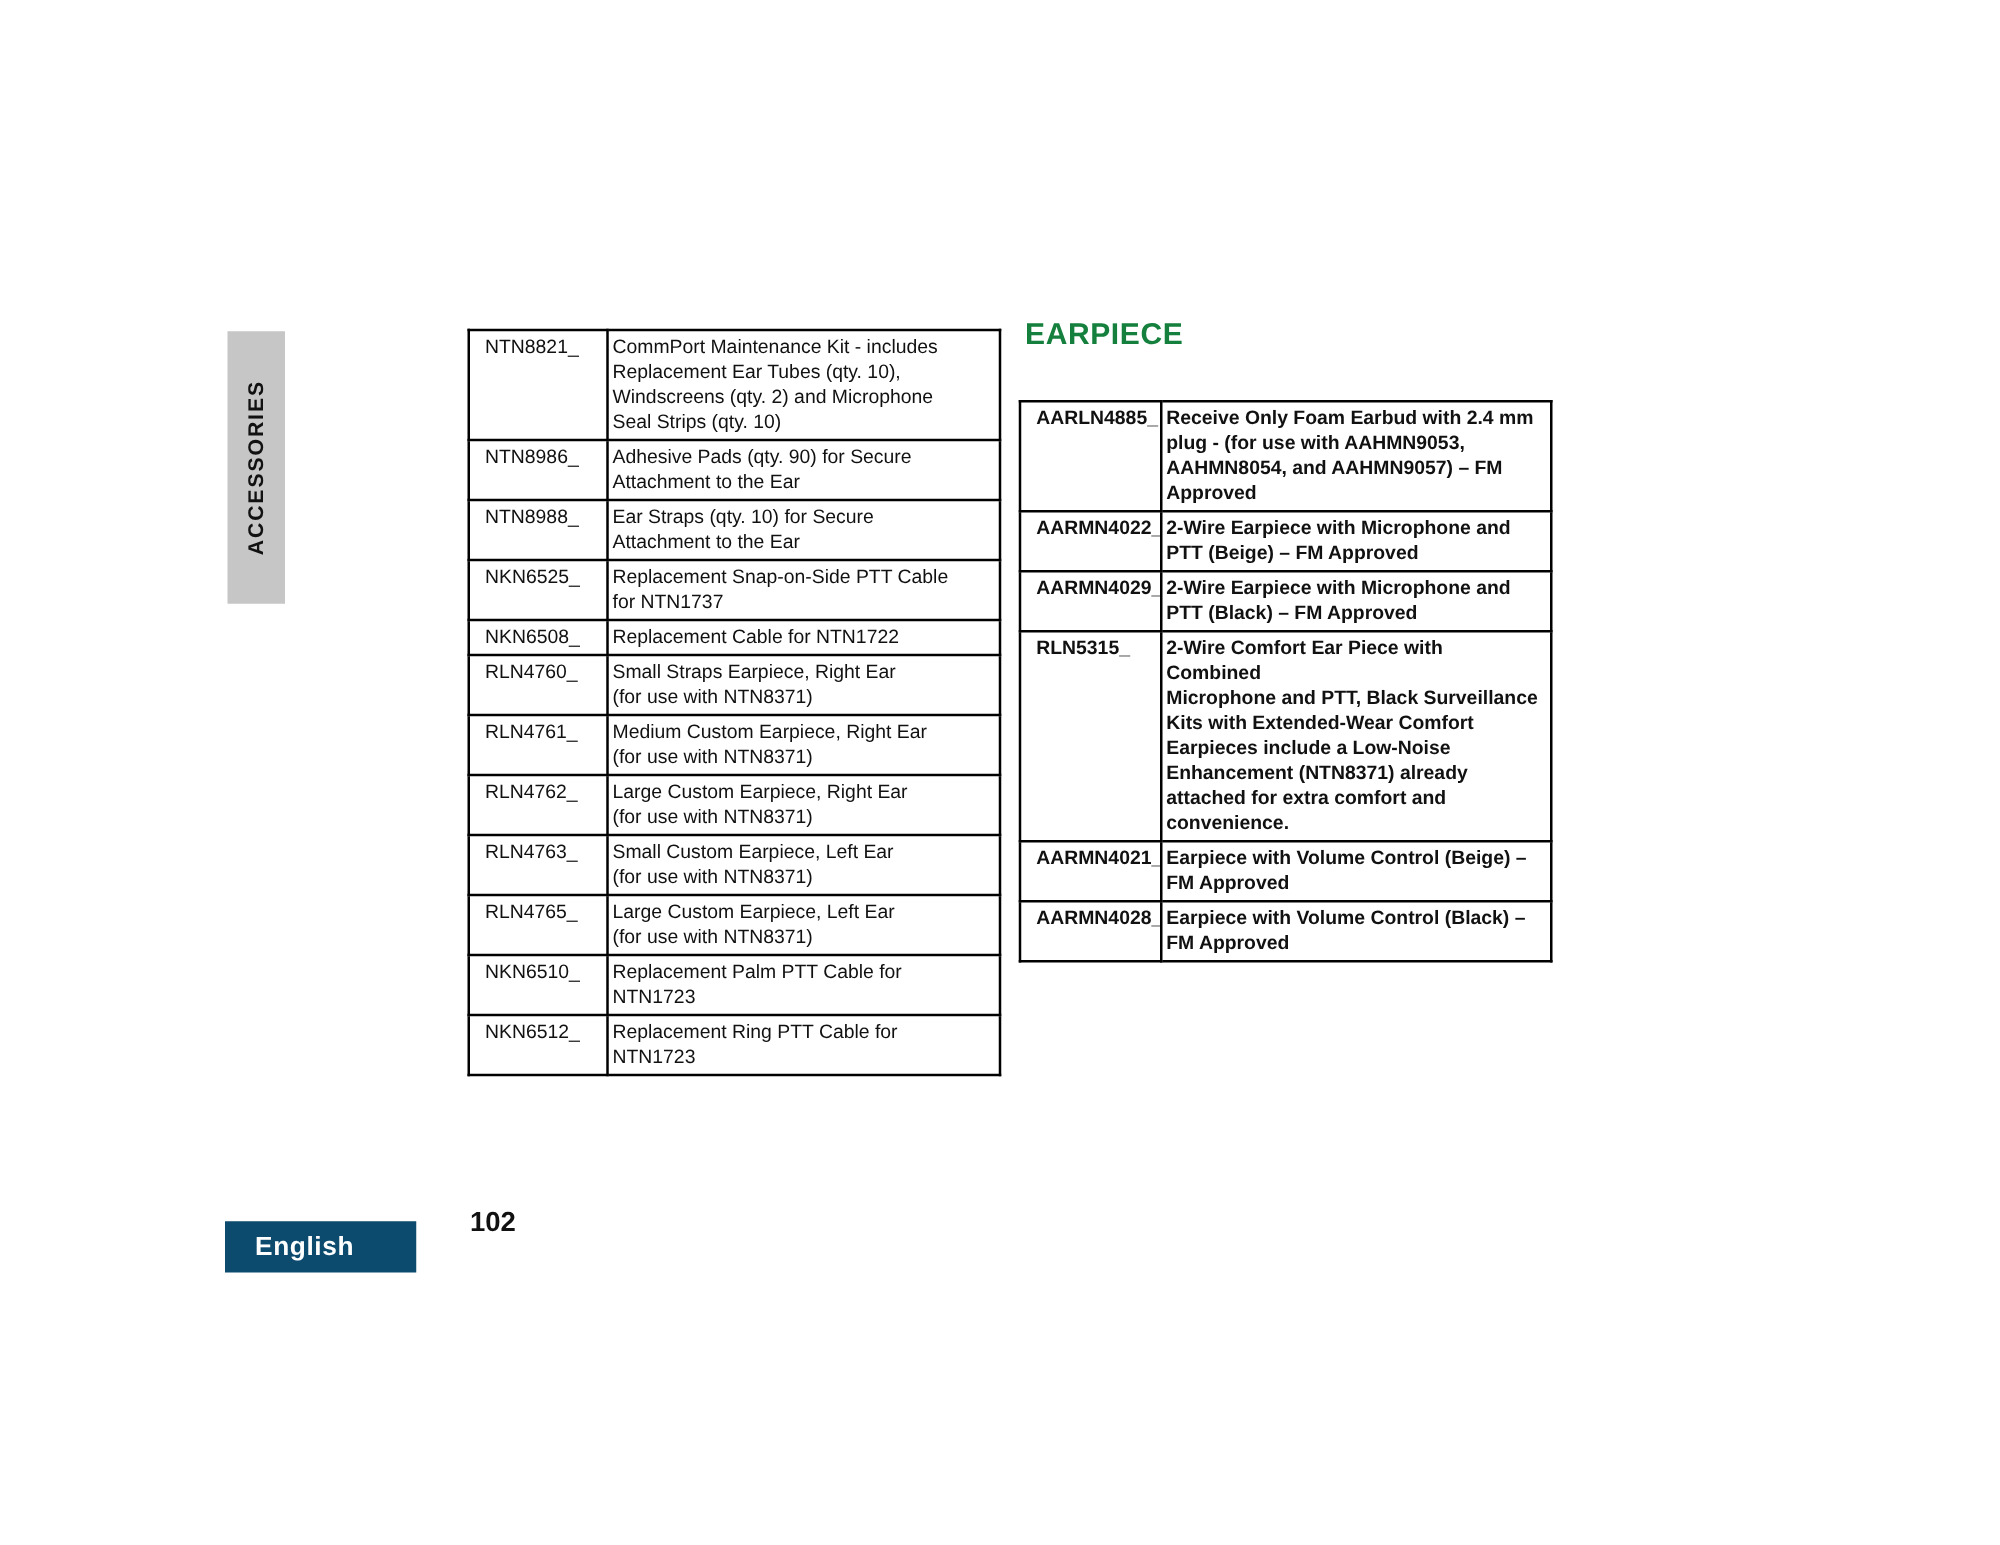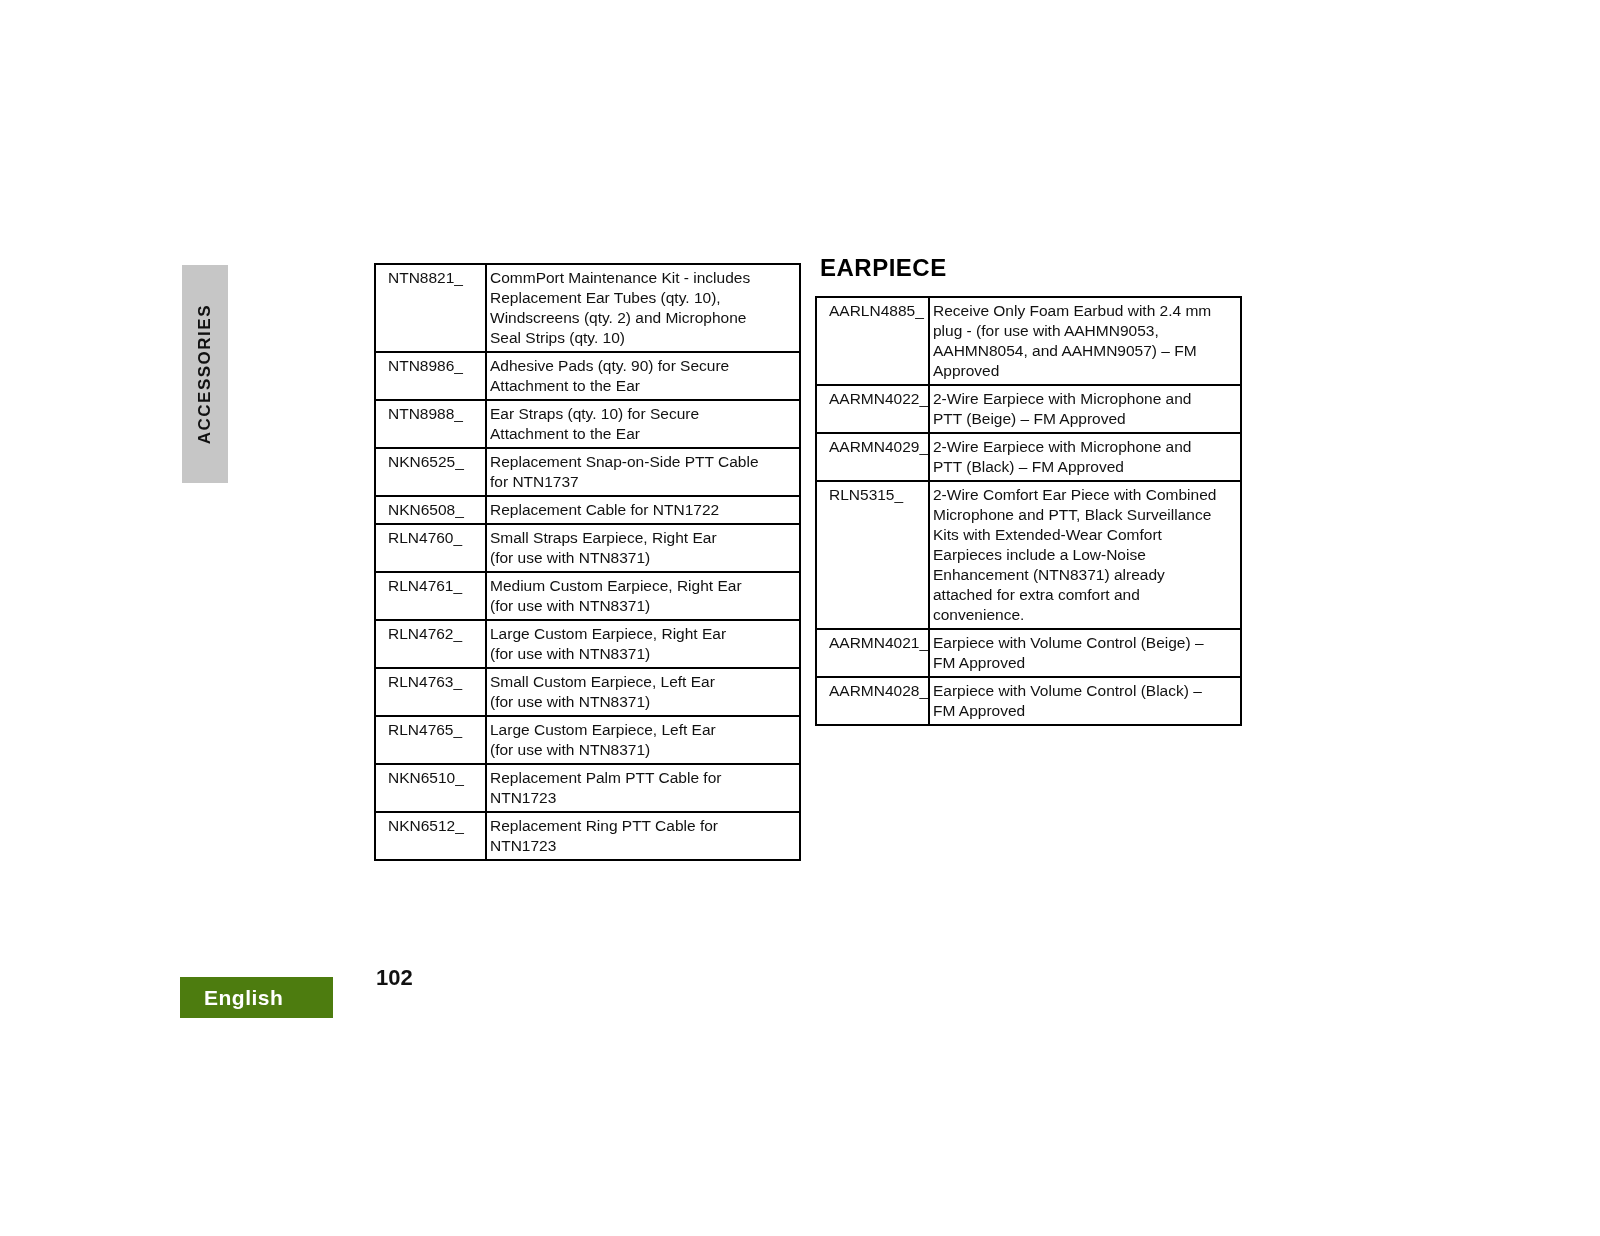--- a/index.html
+++ b/index.html
@@ -39,21 +39,21 @@
   }
 
   
   .section-heading {
     position: absolute;
     left: 820px;
     top: 254px;
     font-size: 24px;
     font-weight: bold;
     letter-spacing: 0.5px;
-    color: #000000;
+    color: #15803d;
   }
 
   
   table.parts {
     position: absolute;
     border-collapse: collapse;
     table-layout: fixed;
     background: #fff;
   }
   table.parts td {
@@ -64,30 +64,30 @@
     padding: 3px 8px 3px 3px;
     white-space: pre-line;
     color: #111;
     overflow: hidden;
   }
   table.parts td.code {
     padding-left: 12px;
     white-space: nowrap;
   }
   #left-table  { left: 374px; top: 263px; width: 425px; }
-  #right-table { left: 815px; top: 296px; width: 425px; }
+  #right-table { left: 815px; top: 320px; width: 425px; font-weight: bold; }
 
   
   .lang-box {
     position: absolute;
     left: 180px;
     top: 977px;
     width: 153px;
     height: 41px;
-    background: #4d7c0f;
+    background: #0c4a6e;
     display: flex;
     align-items: center;
   }
   .lang-box .lang-label {
     color: #ffffff;
     font-weight: bold;
     font-size: 21px;
     padding-left: 24px;
     letter-spacing: 0.5px;
   }

